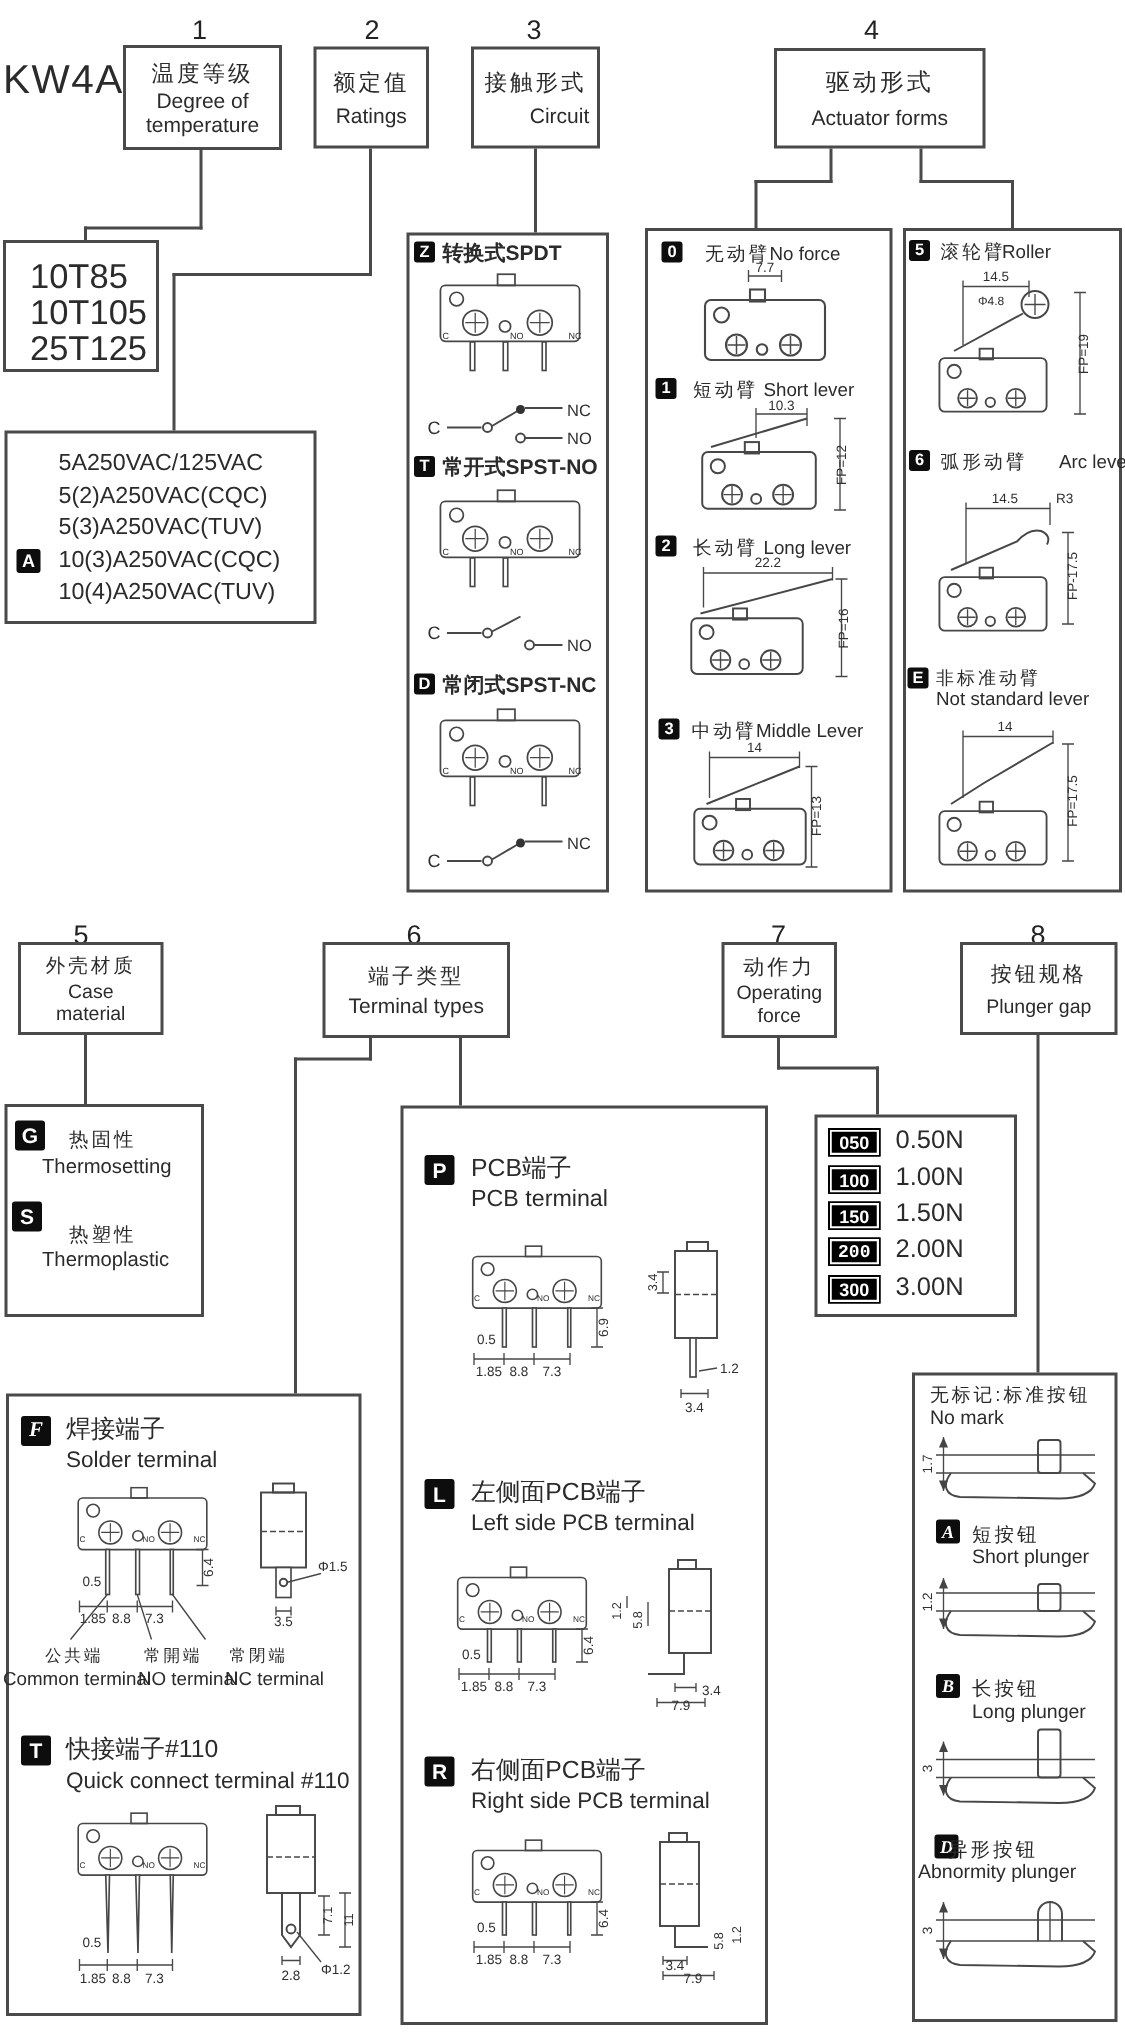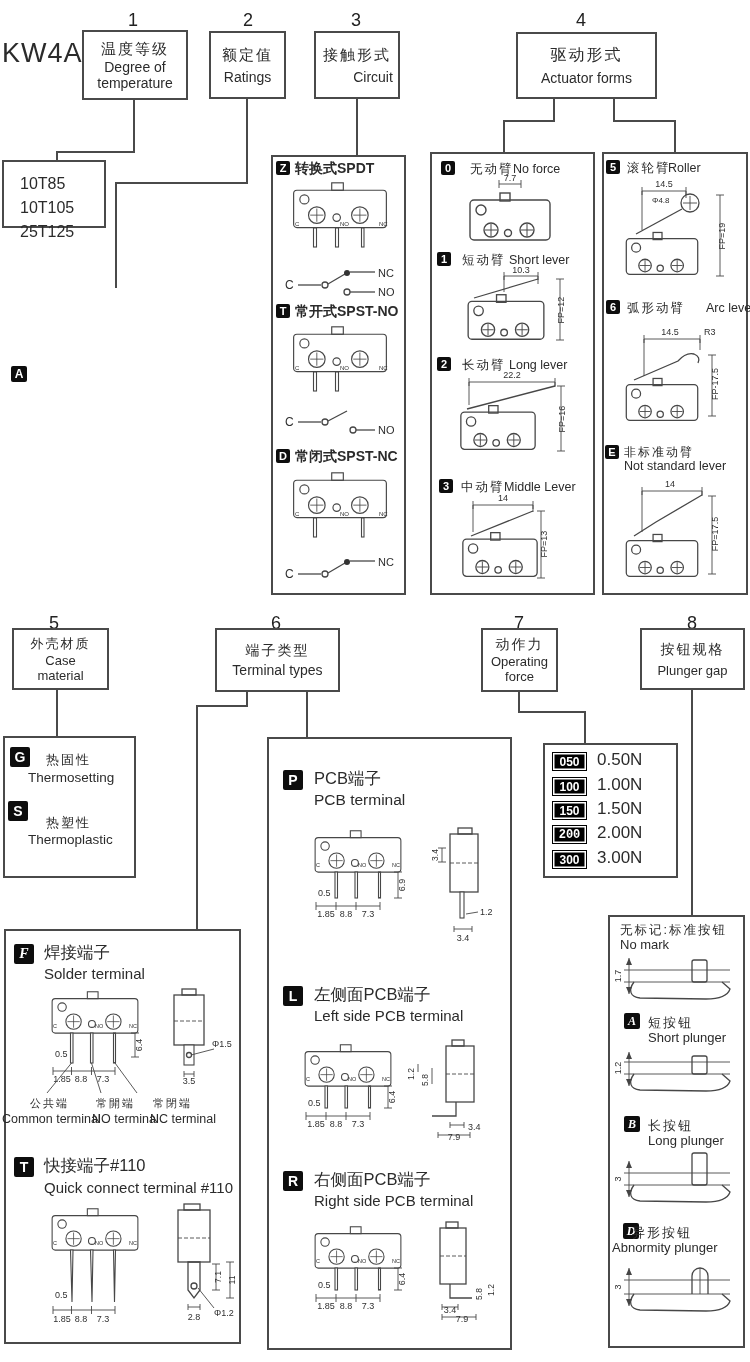--- a/index.html
+++ b/index.html
@@ -92,26 +92,33 @@
 <div class="hl" style="left:115px;top:182px;width:132px;"></div>
 <div class="vl" style="left:115px;top:182px;height:106px;"></div>
 <div class="vl" style="left:356px;top:99px;height:57px;"></div>
 <div class="vl" style="left:553px;top:99px;height:23px;"></div>
 <div class="vl" style="left:613px;top:99px;height:23px;"></div>
 <div class="hl" style="left:503px;top:120px;width:52px;"></div>
 <div class="hl" style="left:613px;top:120px;width:63px;"></div>
 <div class="vl" style="left:503px;top:120px;height:33px;"></div>
 <div class="vl" style="left:674px;top:120px;height:33px;"></div>
 
-<div class="box" style="left:2px;top:160px;width:104px;height:68px;padding:10px 0 0 16px;font-size:16px;line-height:24px;">
+<div class="box" style="left:2px;top:160px;width:104px;height:88px;padding:10px 0 0 16px;font-size:23px;line-height:24px;">
   <div>10T85</div>
   <div>10T105</div>
   <div>25T125</div>
 </div>
 
+<div class="box" style="left:3px;top:287px;width:208px;height:129px;padding:9px 0 0 34px;font-size:15.5px;line-height:21.5px;">
+  <div>5A250VAC/125VAC</div>
+  <div>5(2)A250VAC(CQC)</div>
+  <div>5(3)A250VAC(TUV)</div>
+  <div>10(3)A250VAC(CQC)</div>
+  <div>10(4)A250VAC(TUV)</div>
+</div>
 <div class="badge b16" style="left:11px;top:366px;">A</div>
 
 <div class="box" style="left:271px;top:155px;width:135px;height:440px;"></div>
 
 <div class="badge b14" style="left:276px;top:161px;">Z</div>
 <div class="t" style="left:295px;top:160px;font-size:14px;font-weight:bold;">转换式SPDT</div>
 <svg style="left:285px;top:178px;" width="112" height="80">
   <use href="#sw-body" x="5" y="4" width="100" height="53"></use>
   <text x="10" y="48" font-size="6">C</text>
   <text x="55" y="48" font-size="6">NO</text>

